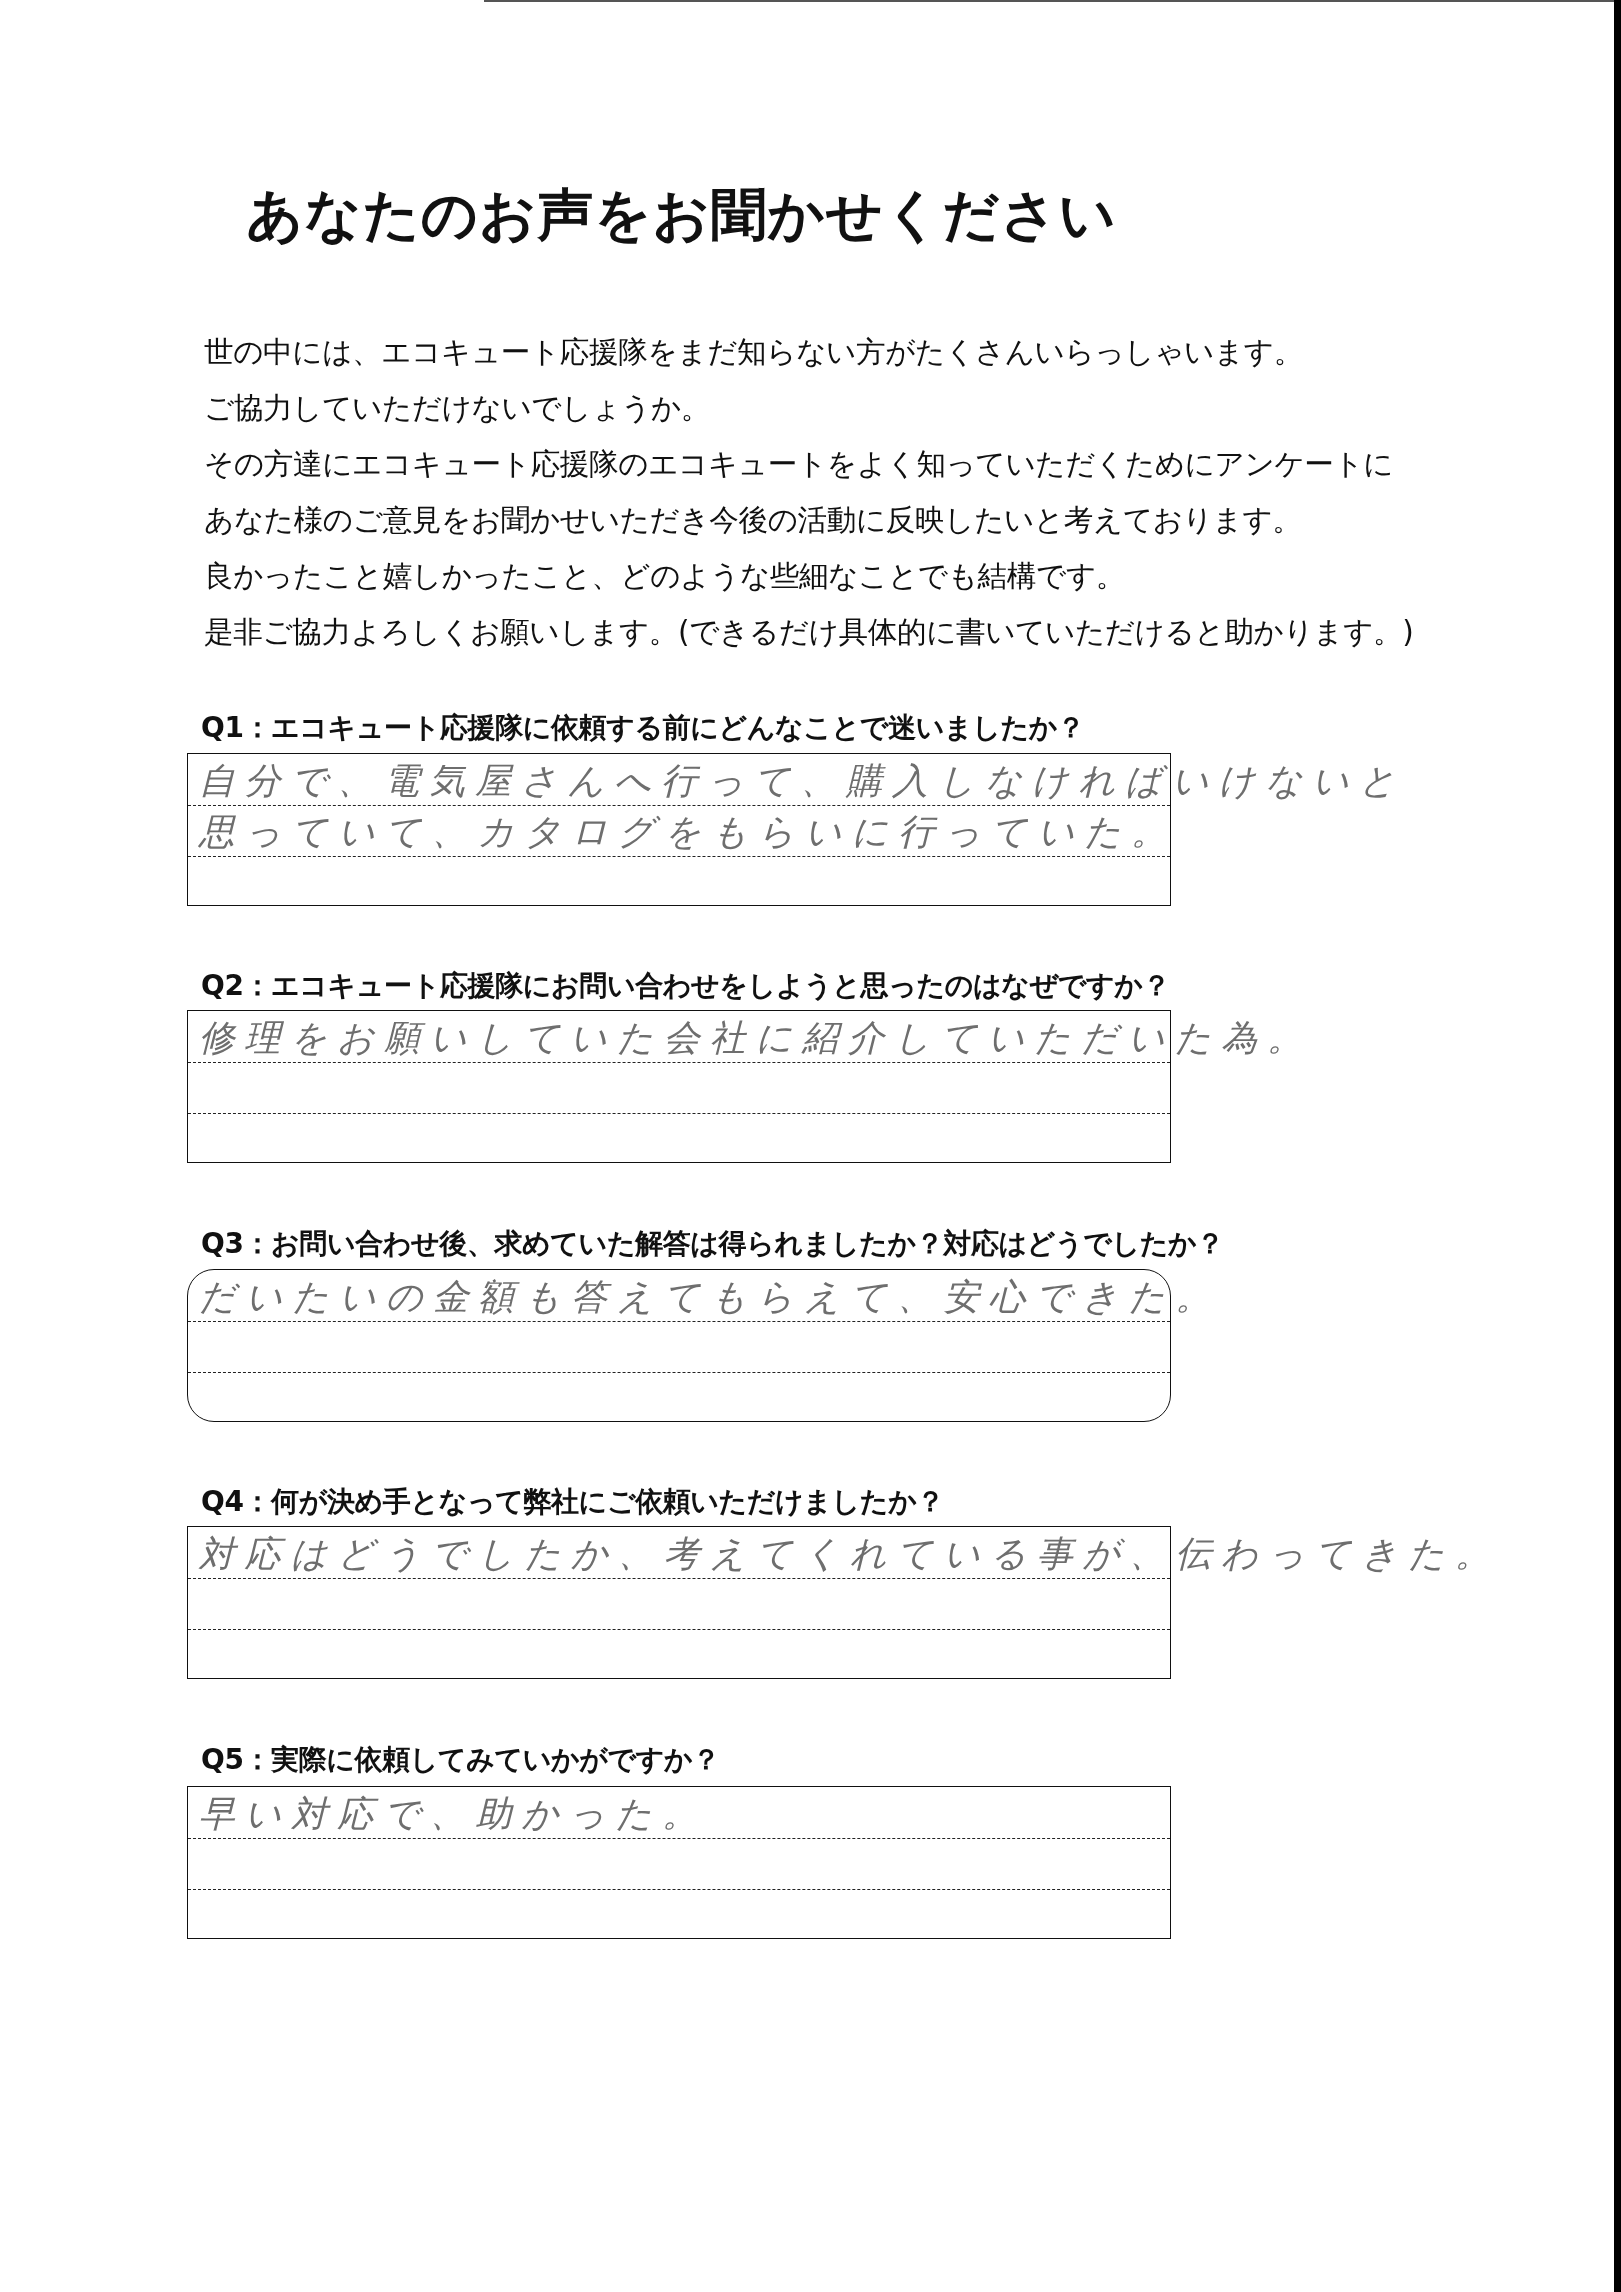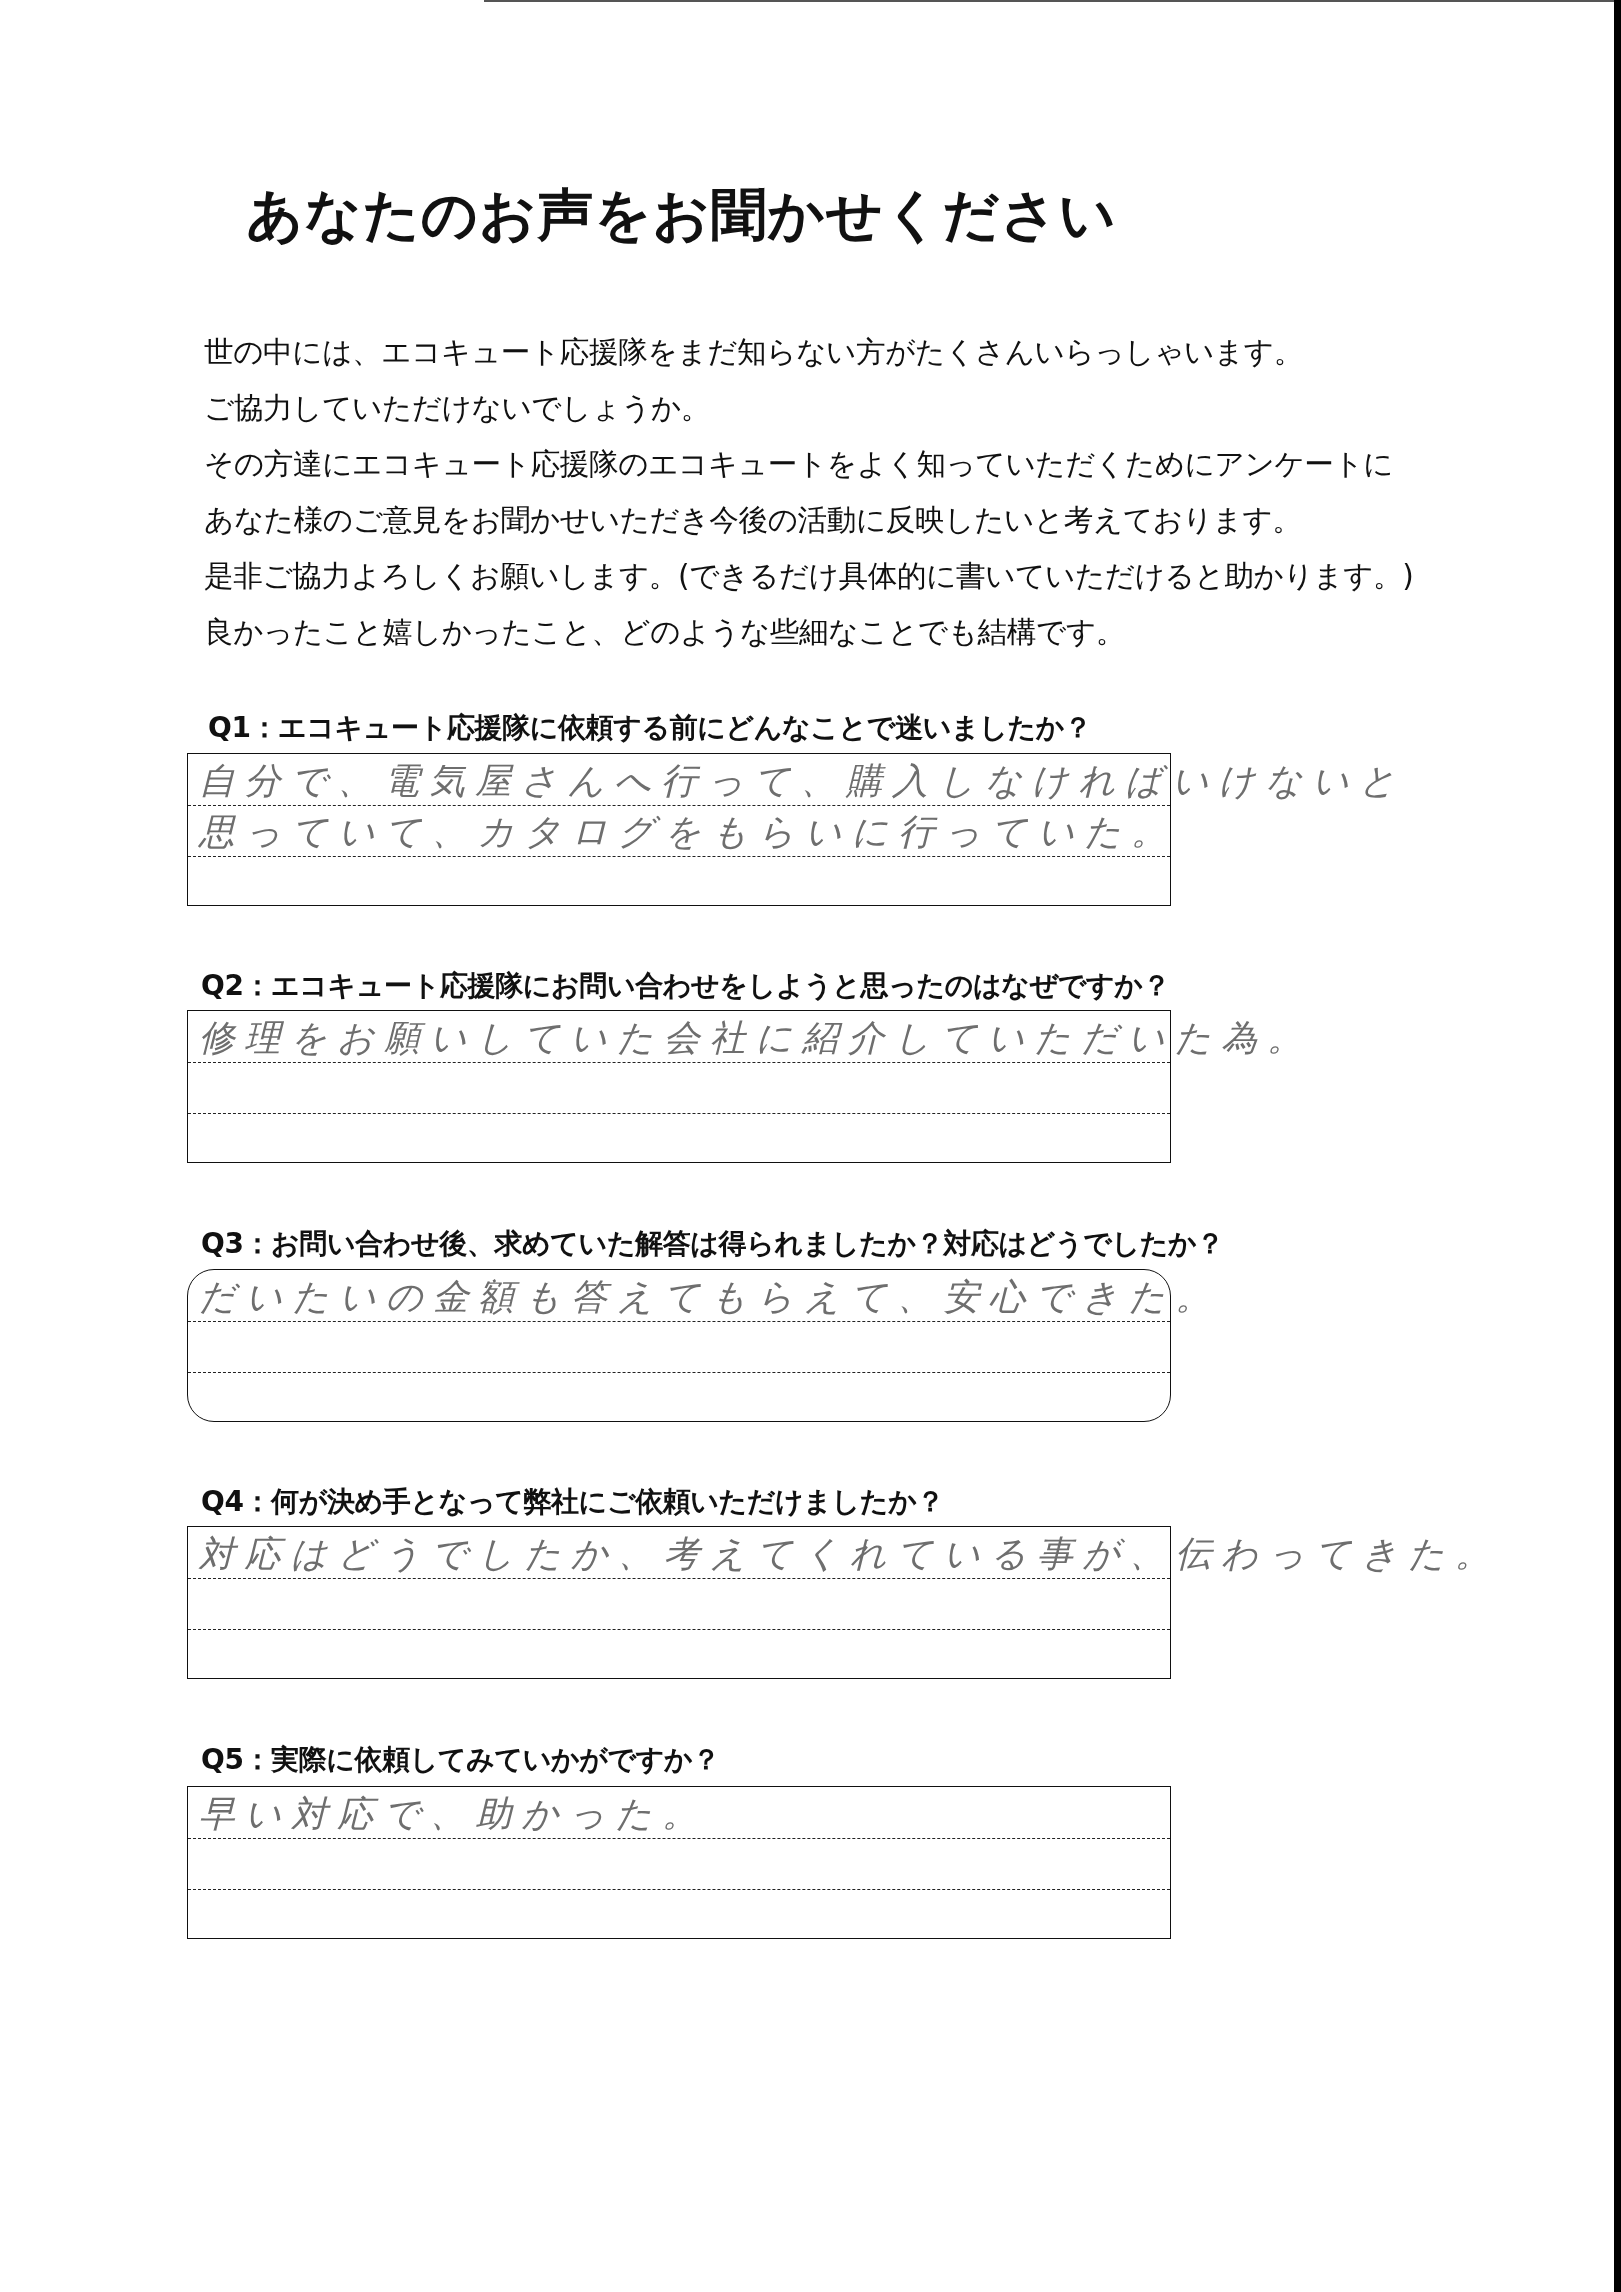--- a/index.html
+++ b/index.html
@@ -99,25 +99,25 @@
 <div class="scan-top"></div>
 <div class="scan-right"></div>
 
 <h1 class="title" style="margin:0;">あなたのお声をお聞かせください</h1>
 
 <div class="intro">
   <div class="intro-line">世の中には、エコキュート応援隊をまだ知らない方がたくさんいらっしゃいます。</div>
   <div class="intro-line">ご協力していただけないでしょうか。</div>
   <div class="intro-line">その方達にエコキュート応援隊のエコキュートをよく知っていただくためにアンケートに</div>
   <div class="intro-line">あなた様のご意見をお聞かせいただき今後の活動に反映したいと考えております。</div>
+  <div class="intro-line">良かったこと嬉しかったこと、どのような些細なことでも結構です。</div>
   <div class="intro-line">是非ご協力よろしくお願いします。(できるだけ具体的に書いていただけると助かります。)</div>
-  <div class="intro-line">良かったこと嬉しかったこと、どのような些細なことでも結構です。</div>
 </div>
 
-<div class="question" style="top:709px;margin-left:7px;">Q1：エコキュート応援隊に依頼する前にどんなことで迷いましたか？</div>
+<div class="question" style="top:709px;">Q1：エコキュート応援隊に依頼する前にどんなことで迷いましたか？</div>
 <div class="answer-box" style="top:753px;">
   <div class="answer-row r0">
       <span class="handwriting">自分で、電気屋さんへ行って、購入しなければいけないと</span>
     </div>
   <div class="answer-row r1">
       <span class="handwriting">思っていて、カタログをもらいに行っていた。</span>
     </div>
   <div class="answer-row r2">
       <span class="handwriting"></span>
     </div>

